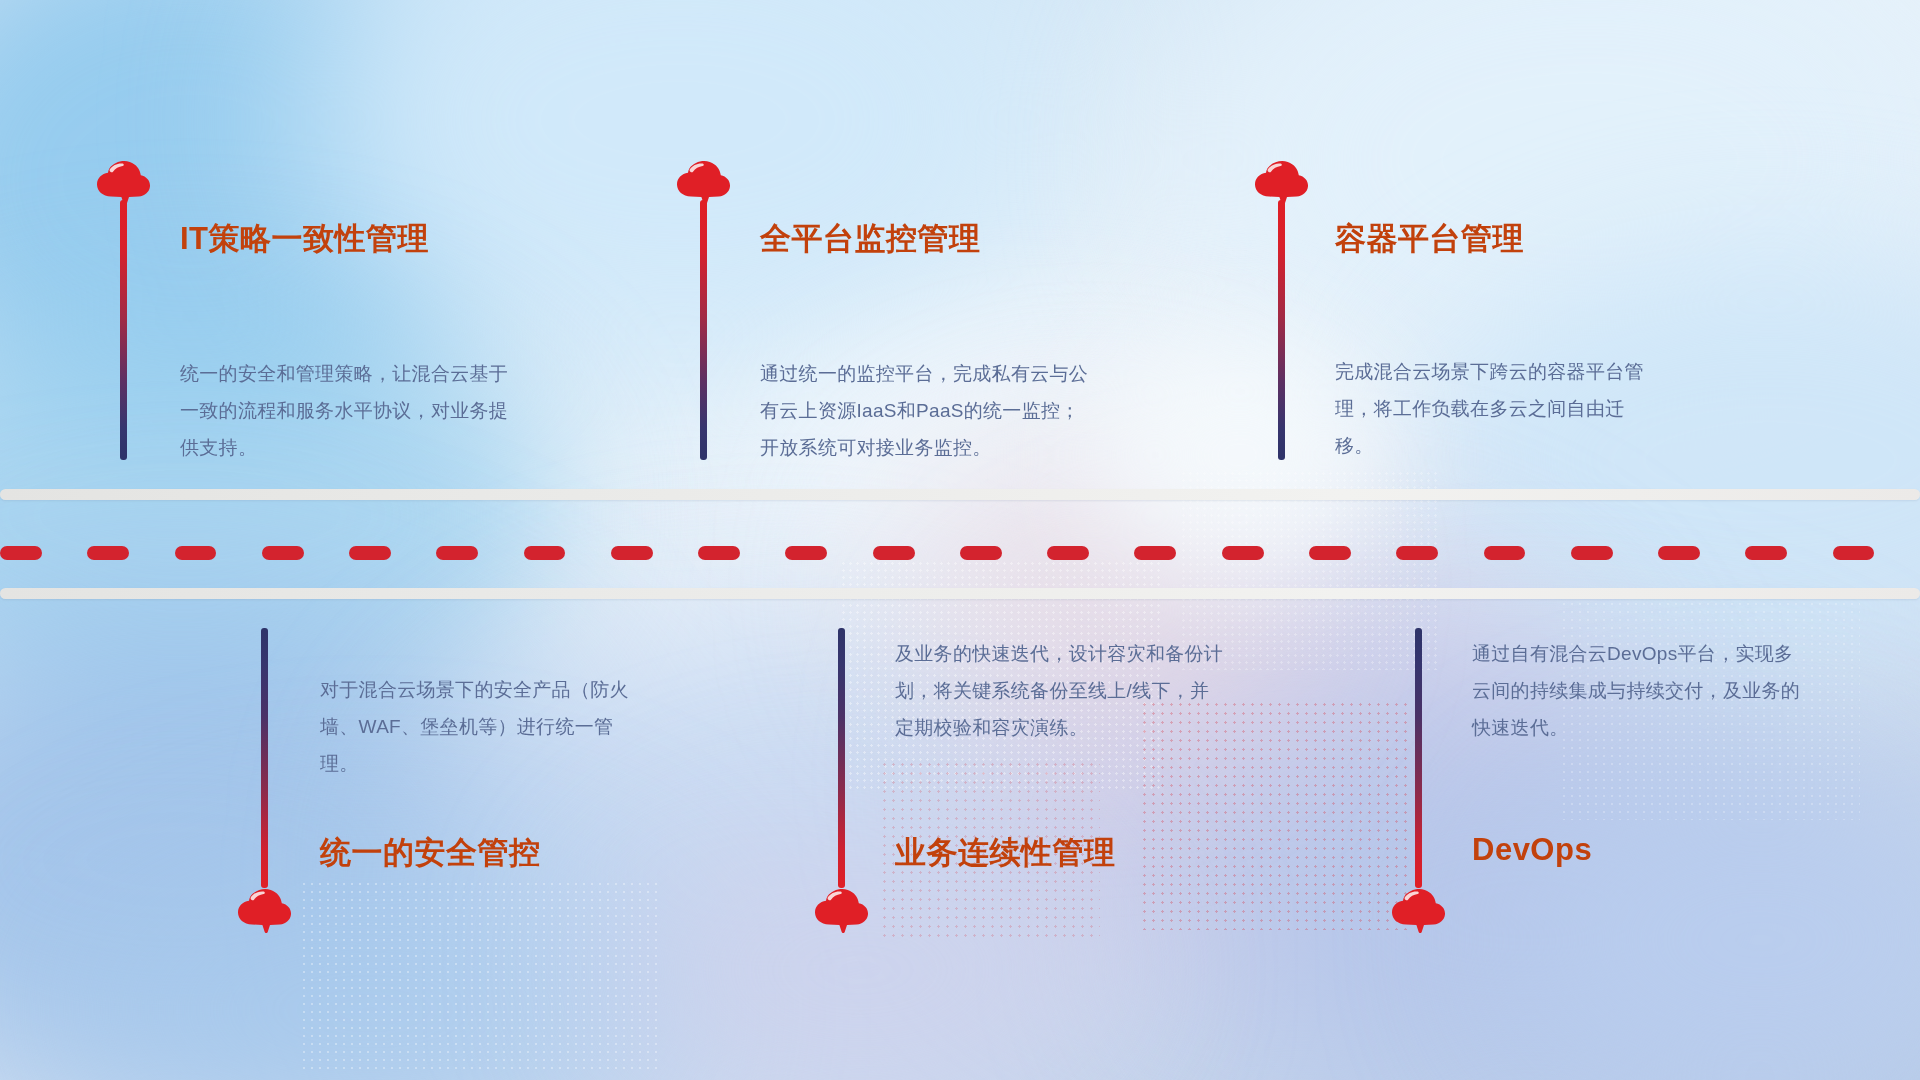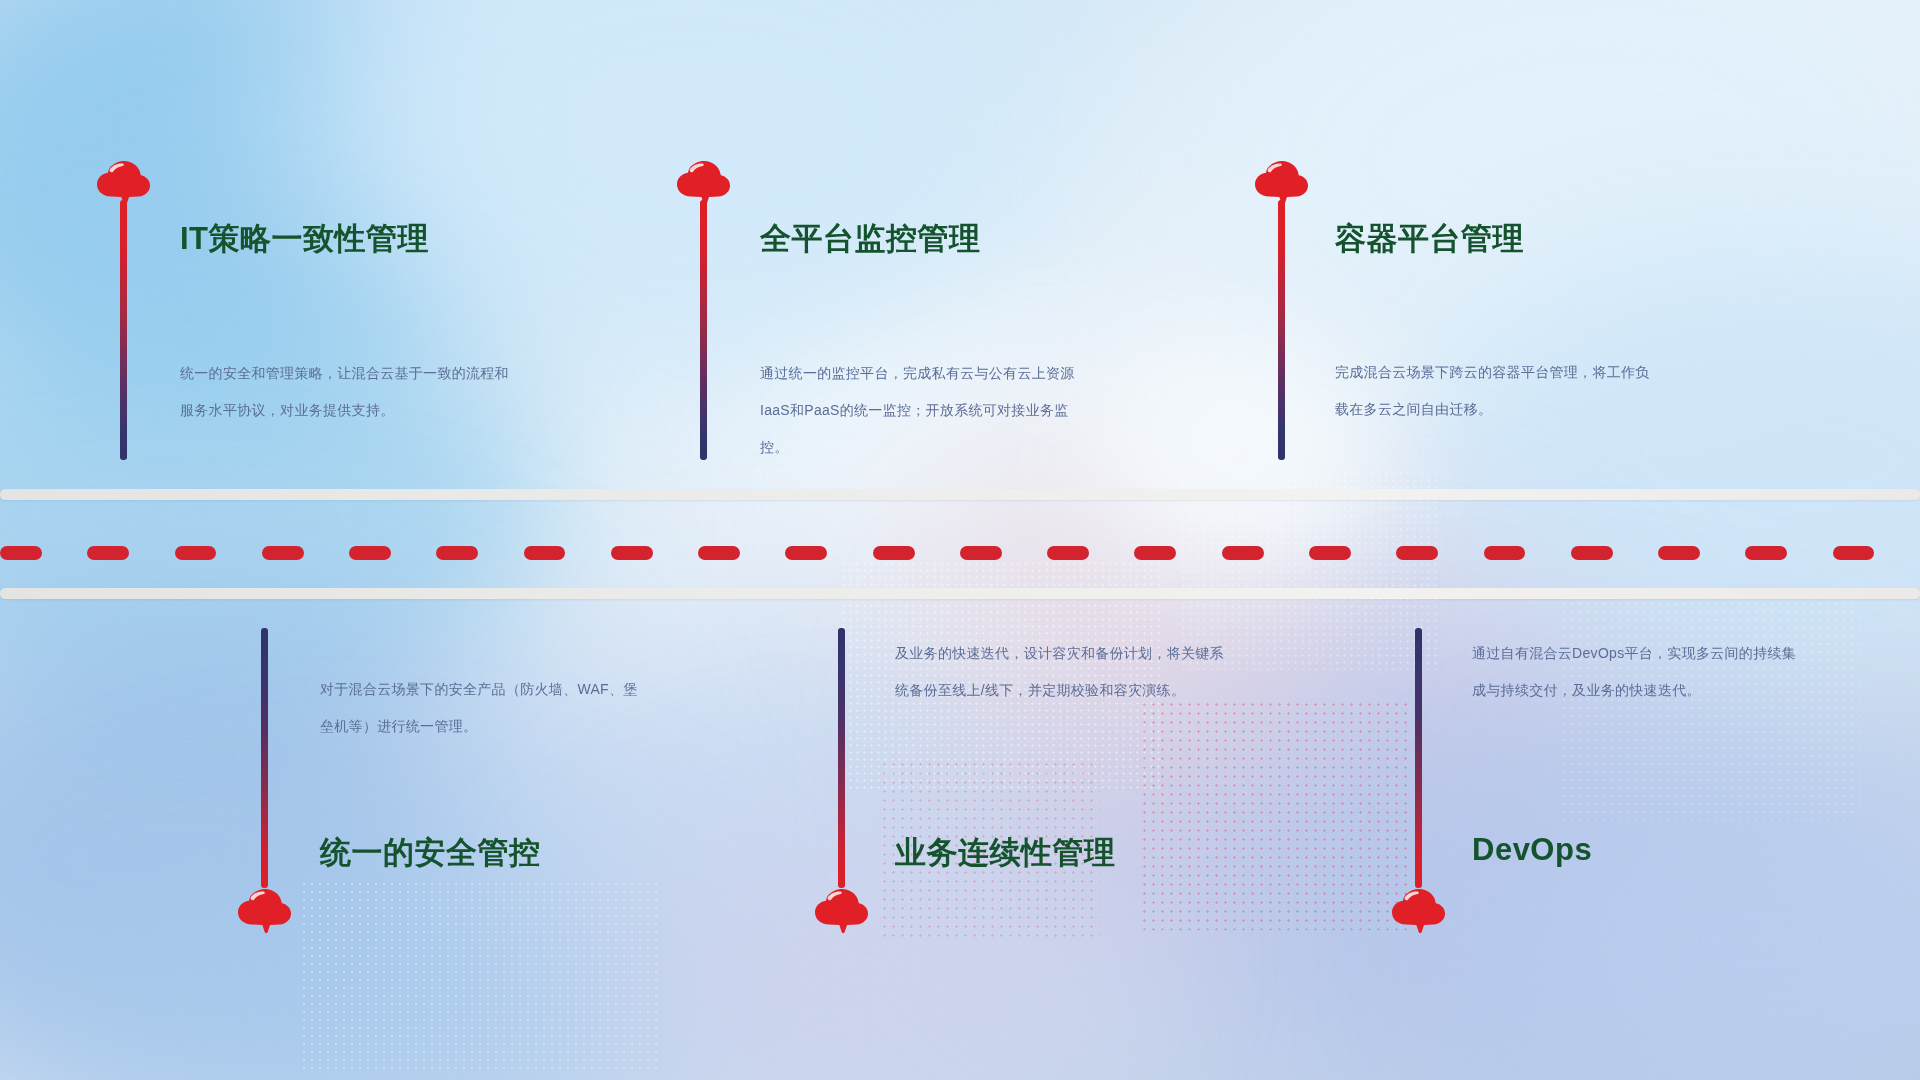--- a/index.html
+++ b/index.html
@@ -64,25 +64,25 @@
   .col{position:absolute;}
 
   .cloud{position:absolute;width:58px;height:45px;}
   .cloud svg{display:block;width:58px;height:45px;}
 
   .stem{position:absolute;width:7px;border-radius:3px;}
   .stem-down{background:linear-gradient(180deg,#e01f26 0%,#d9202b 18%,#a22a45 45%,#5c3063 70%,#36356e 88%,#2e3369 100%);}
   .stem-up{background:linear-gradient(180deg,#2e3369 0%,#36356e 14%,#4a3167 34%,#8a2b4d 62%,#cf2130 85%,#e01f26 100%);}
 
   .title{
-    font-size:31px;font-weight:700;color:#14532d;letter-spacing:.5px;
+    font-size:31px;font-weight:700;color:#c2410c;letter-spacing:.5px;
     white-space:nowrap;
   }
   .para{
-    font-size:14px;line-height:37px;color:#5b6d96;font-weight:400;
+    font-size:19px;line-height:37px;color:#5b6d96;font-weight:400;
     width:330px;letter-spacing:.3px;
   }
   .para.w-narrow{width:318px;}
 </style>
 </head>
 <body>
 
 <div id="stage">
 
   <div class="bg-base"></div>

